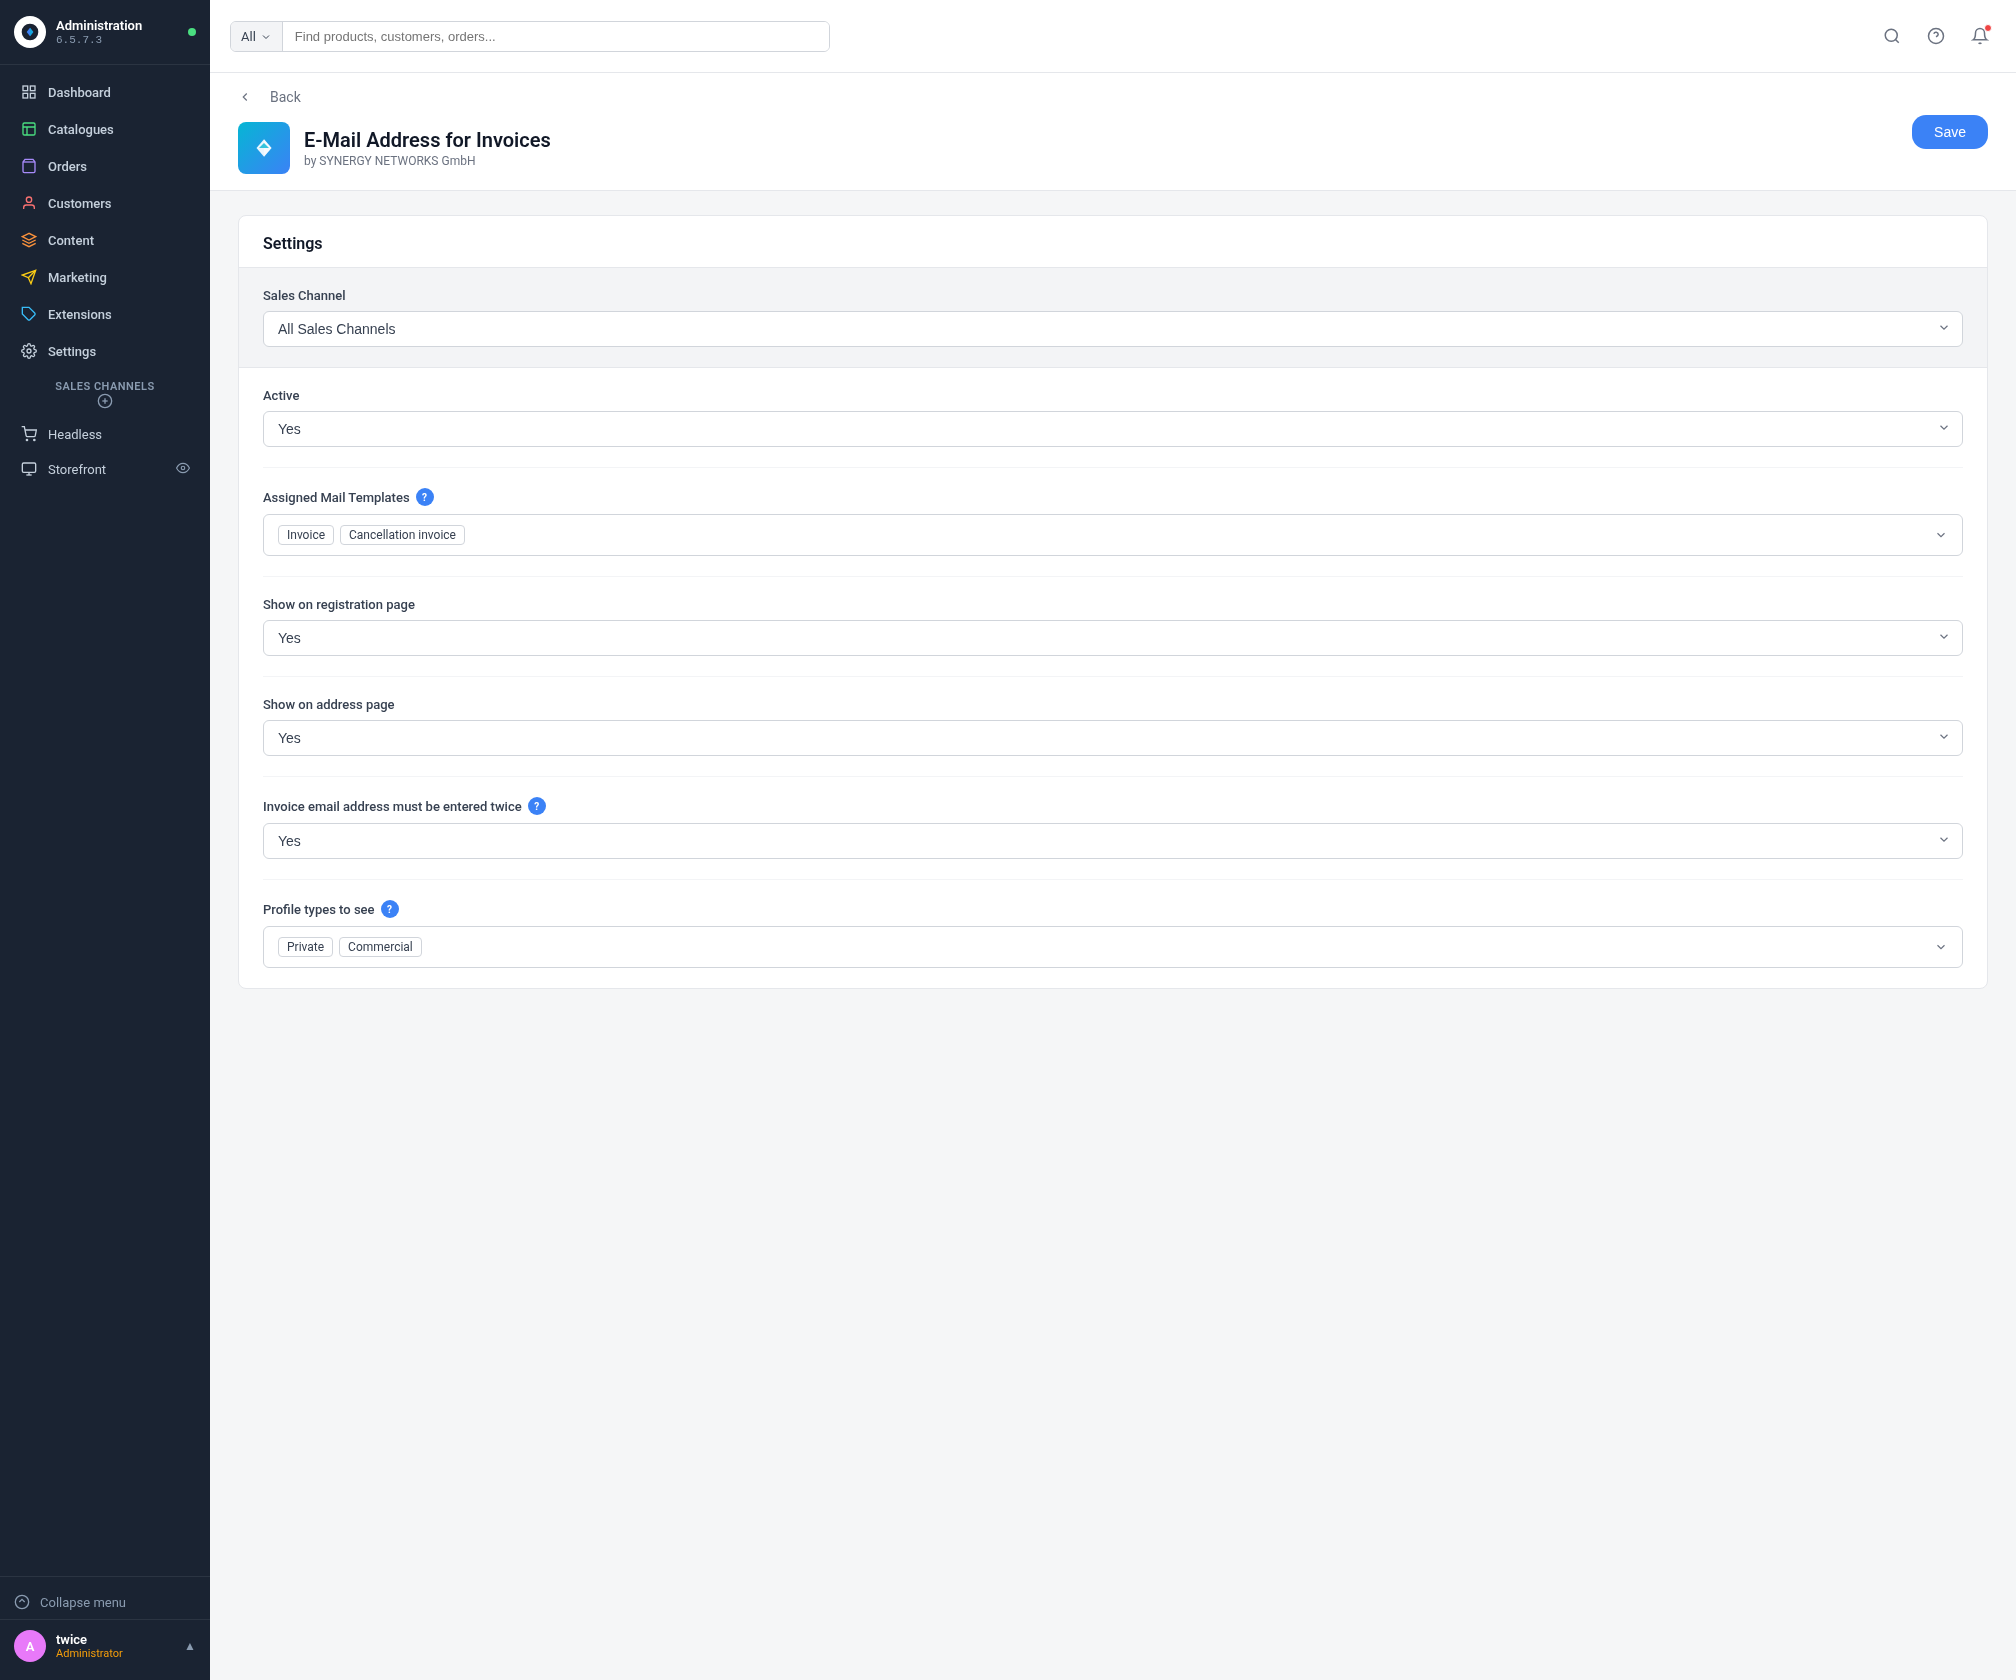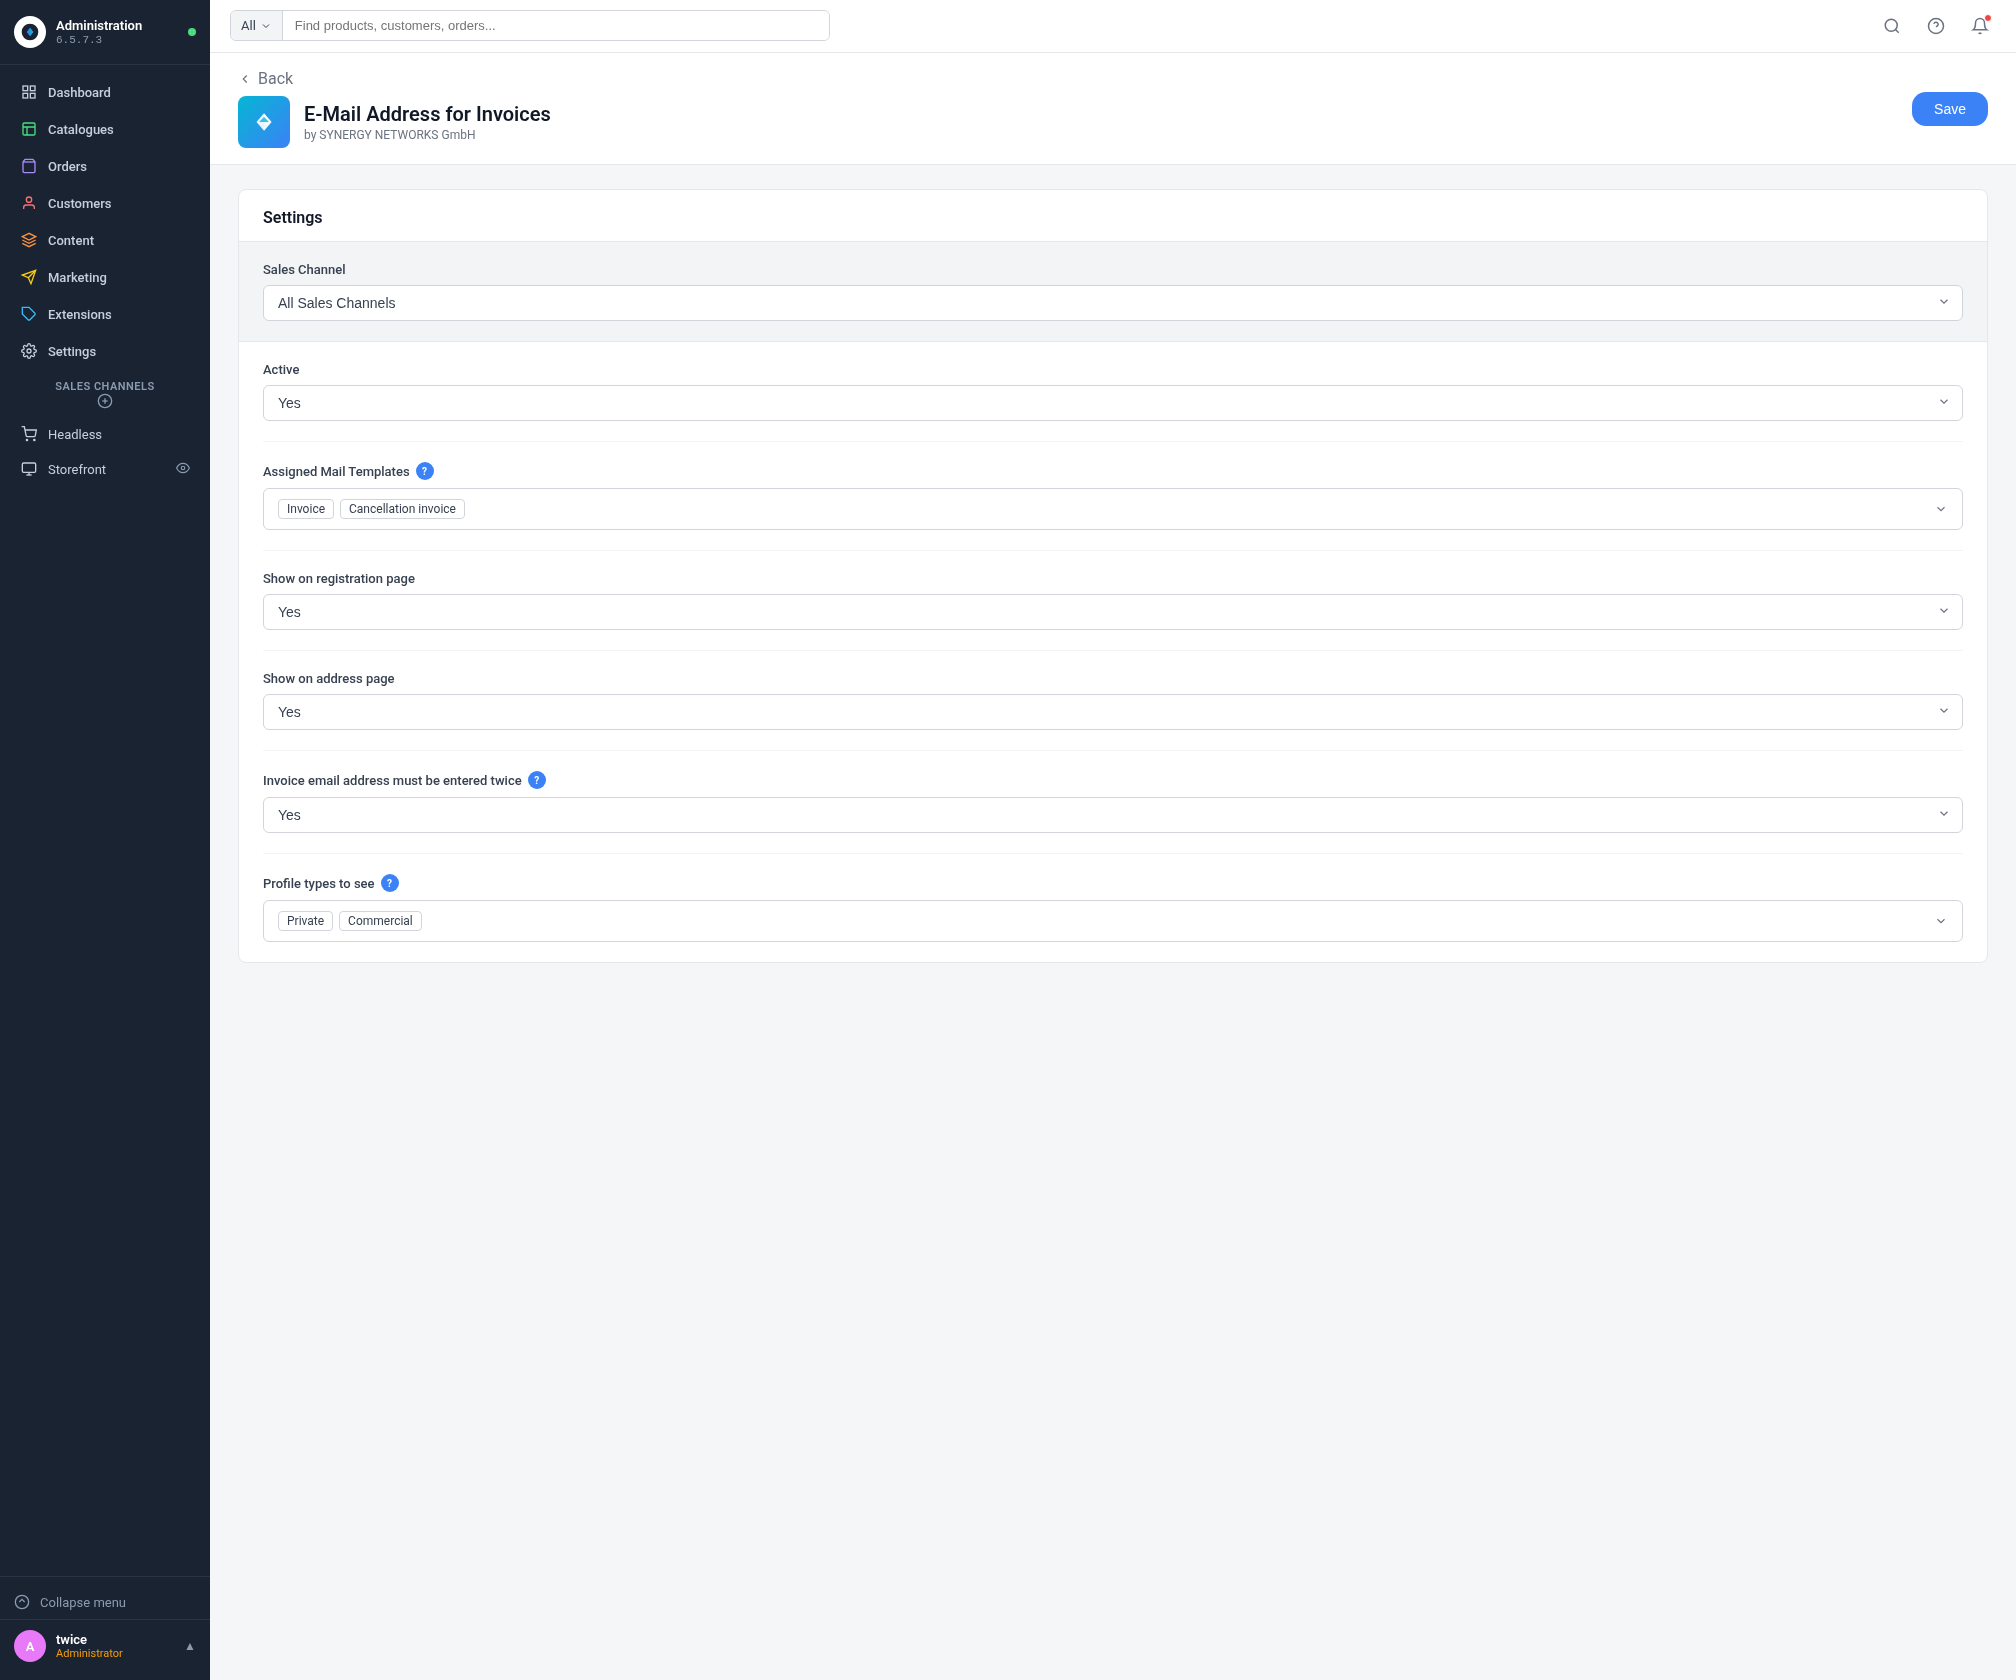--- a/index.html
+++ b/index.html
@@ -91,23 +91,23 @@
       flex: 1;
       display: flex;
       flex-direction: column;
       overflow: hidden;
     }
 
     
     .topbar {
       background: #fff;
       border-bottom: 1px solid #e5e7eb;
-      padding: 10px 20px;
+      padding: 20px 20px;
       display: flex;
-      align-items: flex-start;
+      align-items: flex-end;
       gap: 12px;
     }
     .search-container {
       display: flex; align-items: center;
       border: 1px solid #d1d5db; border-radius: 6px;
       overflow: hidden; flex: 1; max-width: 600px;
     }
     .search-prefix {
       display: flex; align-items: center; gap: 4px;
       padding: 7px 10px;
@@ -132,21 +132,21 @@
       background: #f5f6f7;
     }
 
     .page-header {
       background: #fff;
       padding: 16px 28px;
       border-bottom: 1px solid #e5e7eb;
       display: flex; align-items: center; justify-content: space-between;
     }
     .page-header-left { display: flex; align-items: center; gap: 14px; }
-    .back-link { display: flex; align-items: center; gap: 6px; color: #6b7280; font-size: 16px; cursor: pointer; margin-bottom: 8px; }
+    .back-link { display: flex; align-items: center; gap: 18px; color: #6b7280; font-size: 14px; cursor: pointer; margin-bottom: 17px; }
     .plugin-icon-wrap {
       width: 52px; height: 52px; border-radius: 8px;
       background: linear-gradient(135deg, #06b6d4, #3b82f6);
       display: flex; align-items: center; justify-content: center;
     }
     .plugin-title { font-size: 20px; font-weight: 600; color: #111827; }
     .plugin-author { font-size: 12px; color: #6b7280; margin-top: 2px; }
 
     .btn-save {
       background: #3b82f6; color: #fff; border: none;

